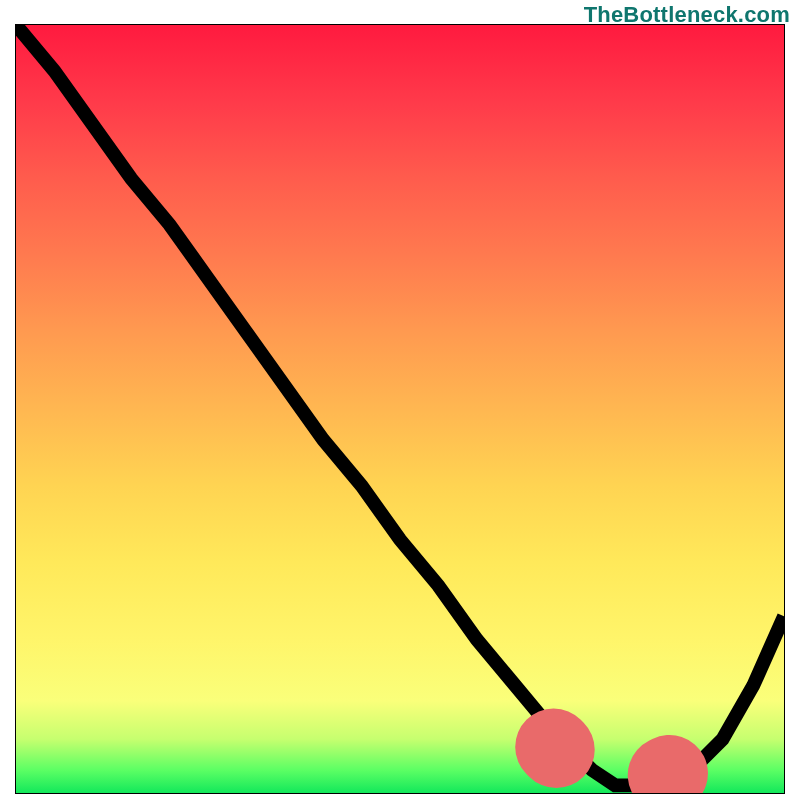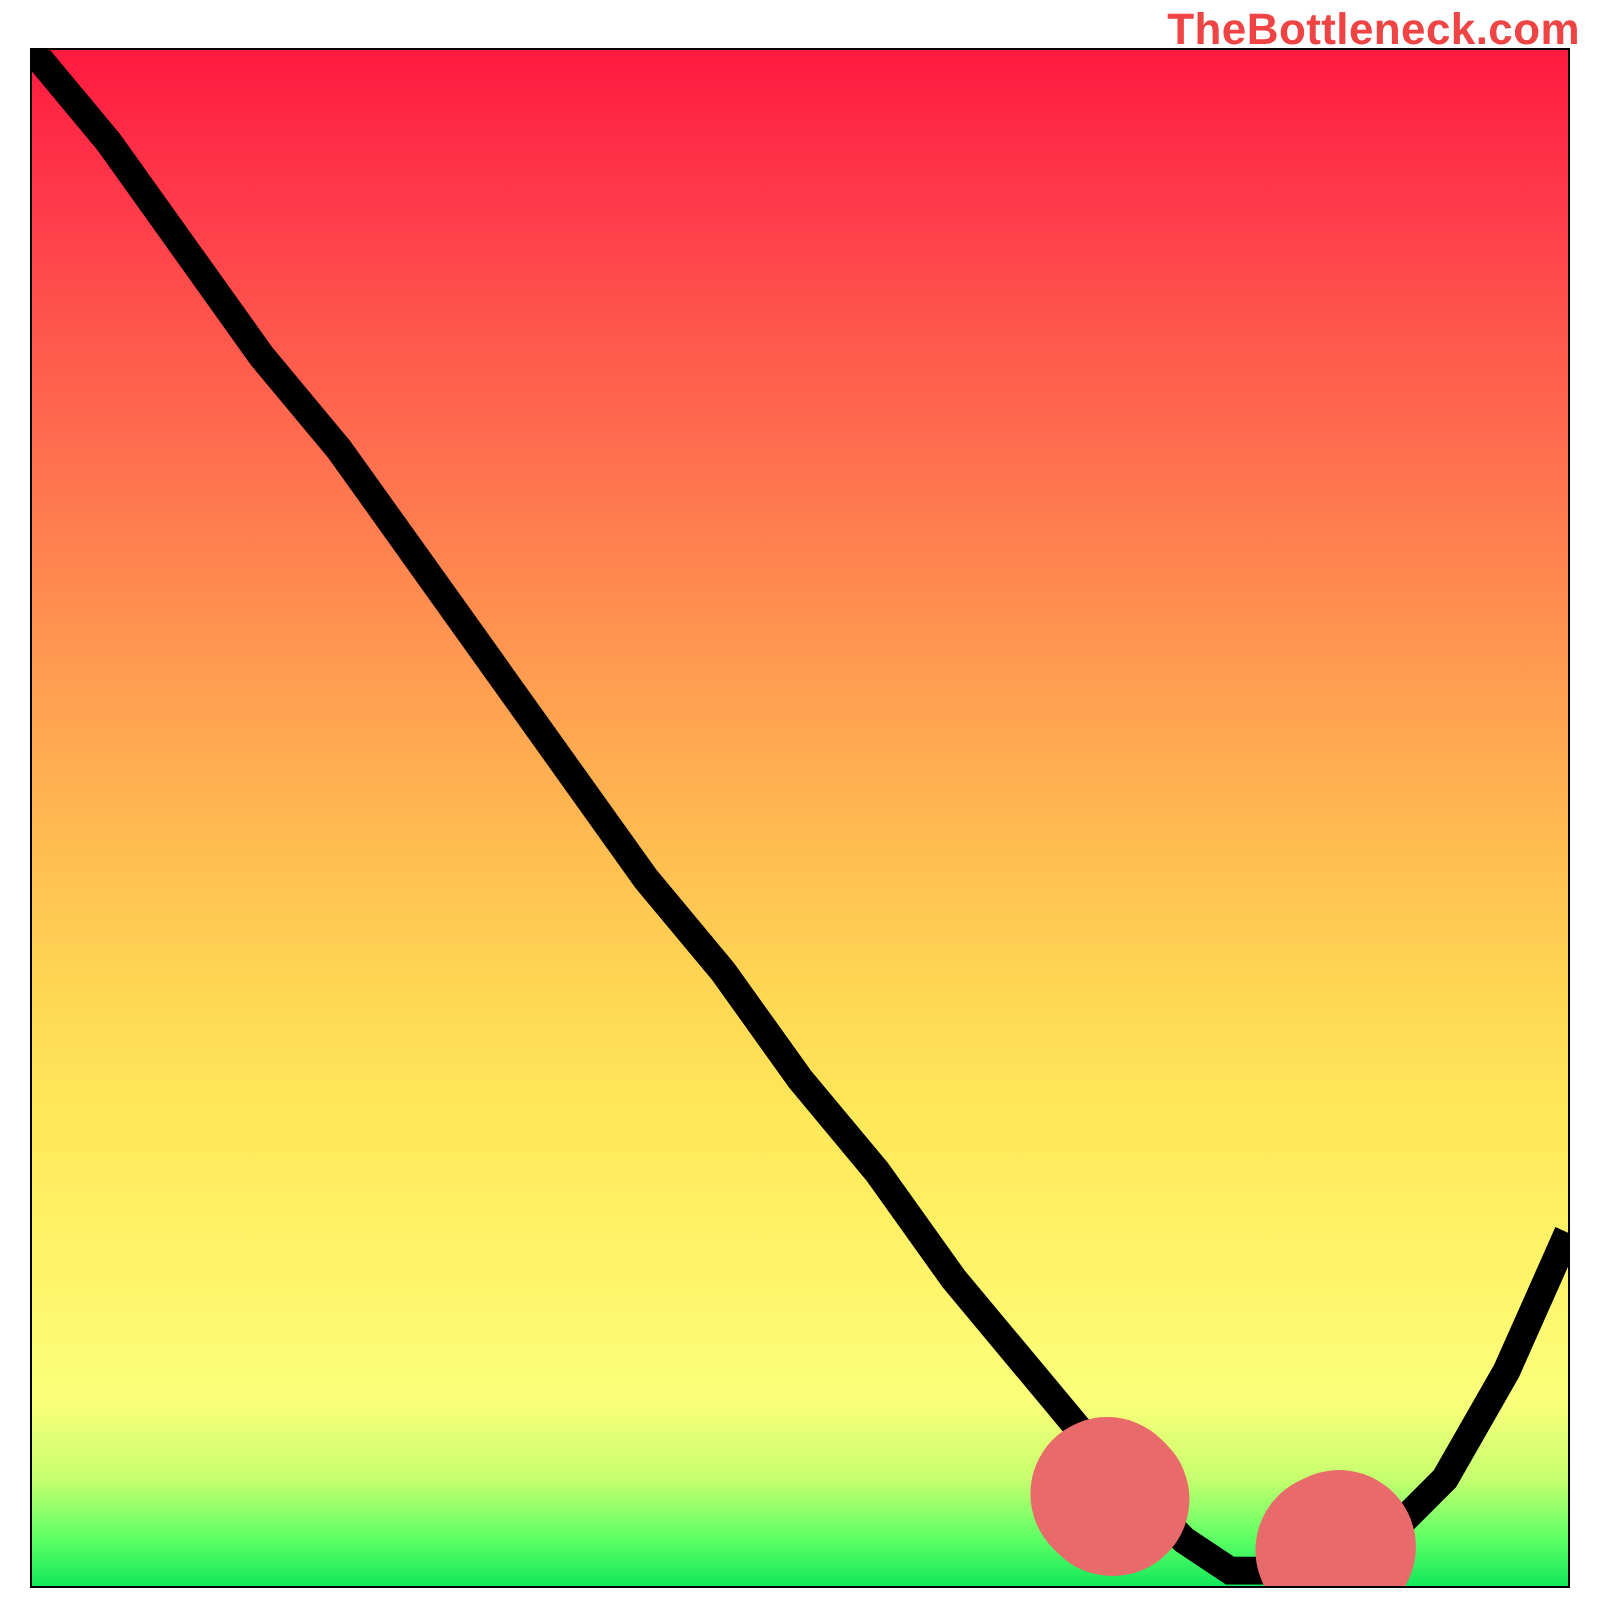--- a/index.html
+++ b/index.html
@@ -15,21 +15,21 @@
     position: relative;
     width: 800px;
     height: 800px;
   }
   .watermark {
     position: absolute;
     top: 2px;
     right: 10px;
     font-size: 22px;
     font-weight: 600;
-    color: #ef4444;
+    color: #0f766e;
     letter-spacing: 0.2px;
     z-index: 20;
   }
   .plot-wrap {
     position: absolute;
     left: 15px;
     top: 24px;
     width: 770px;
     height: 770px;
     border: 1.5px solid #000;

